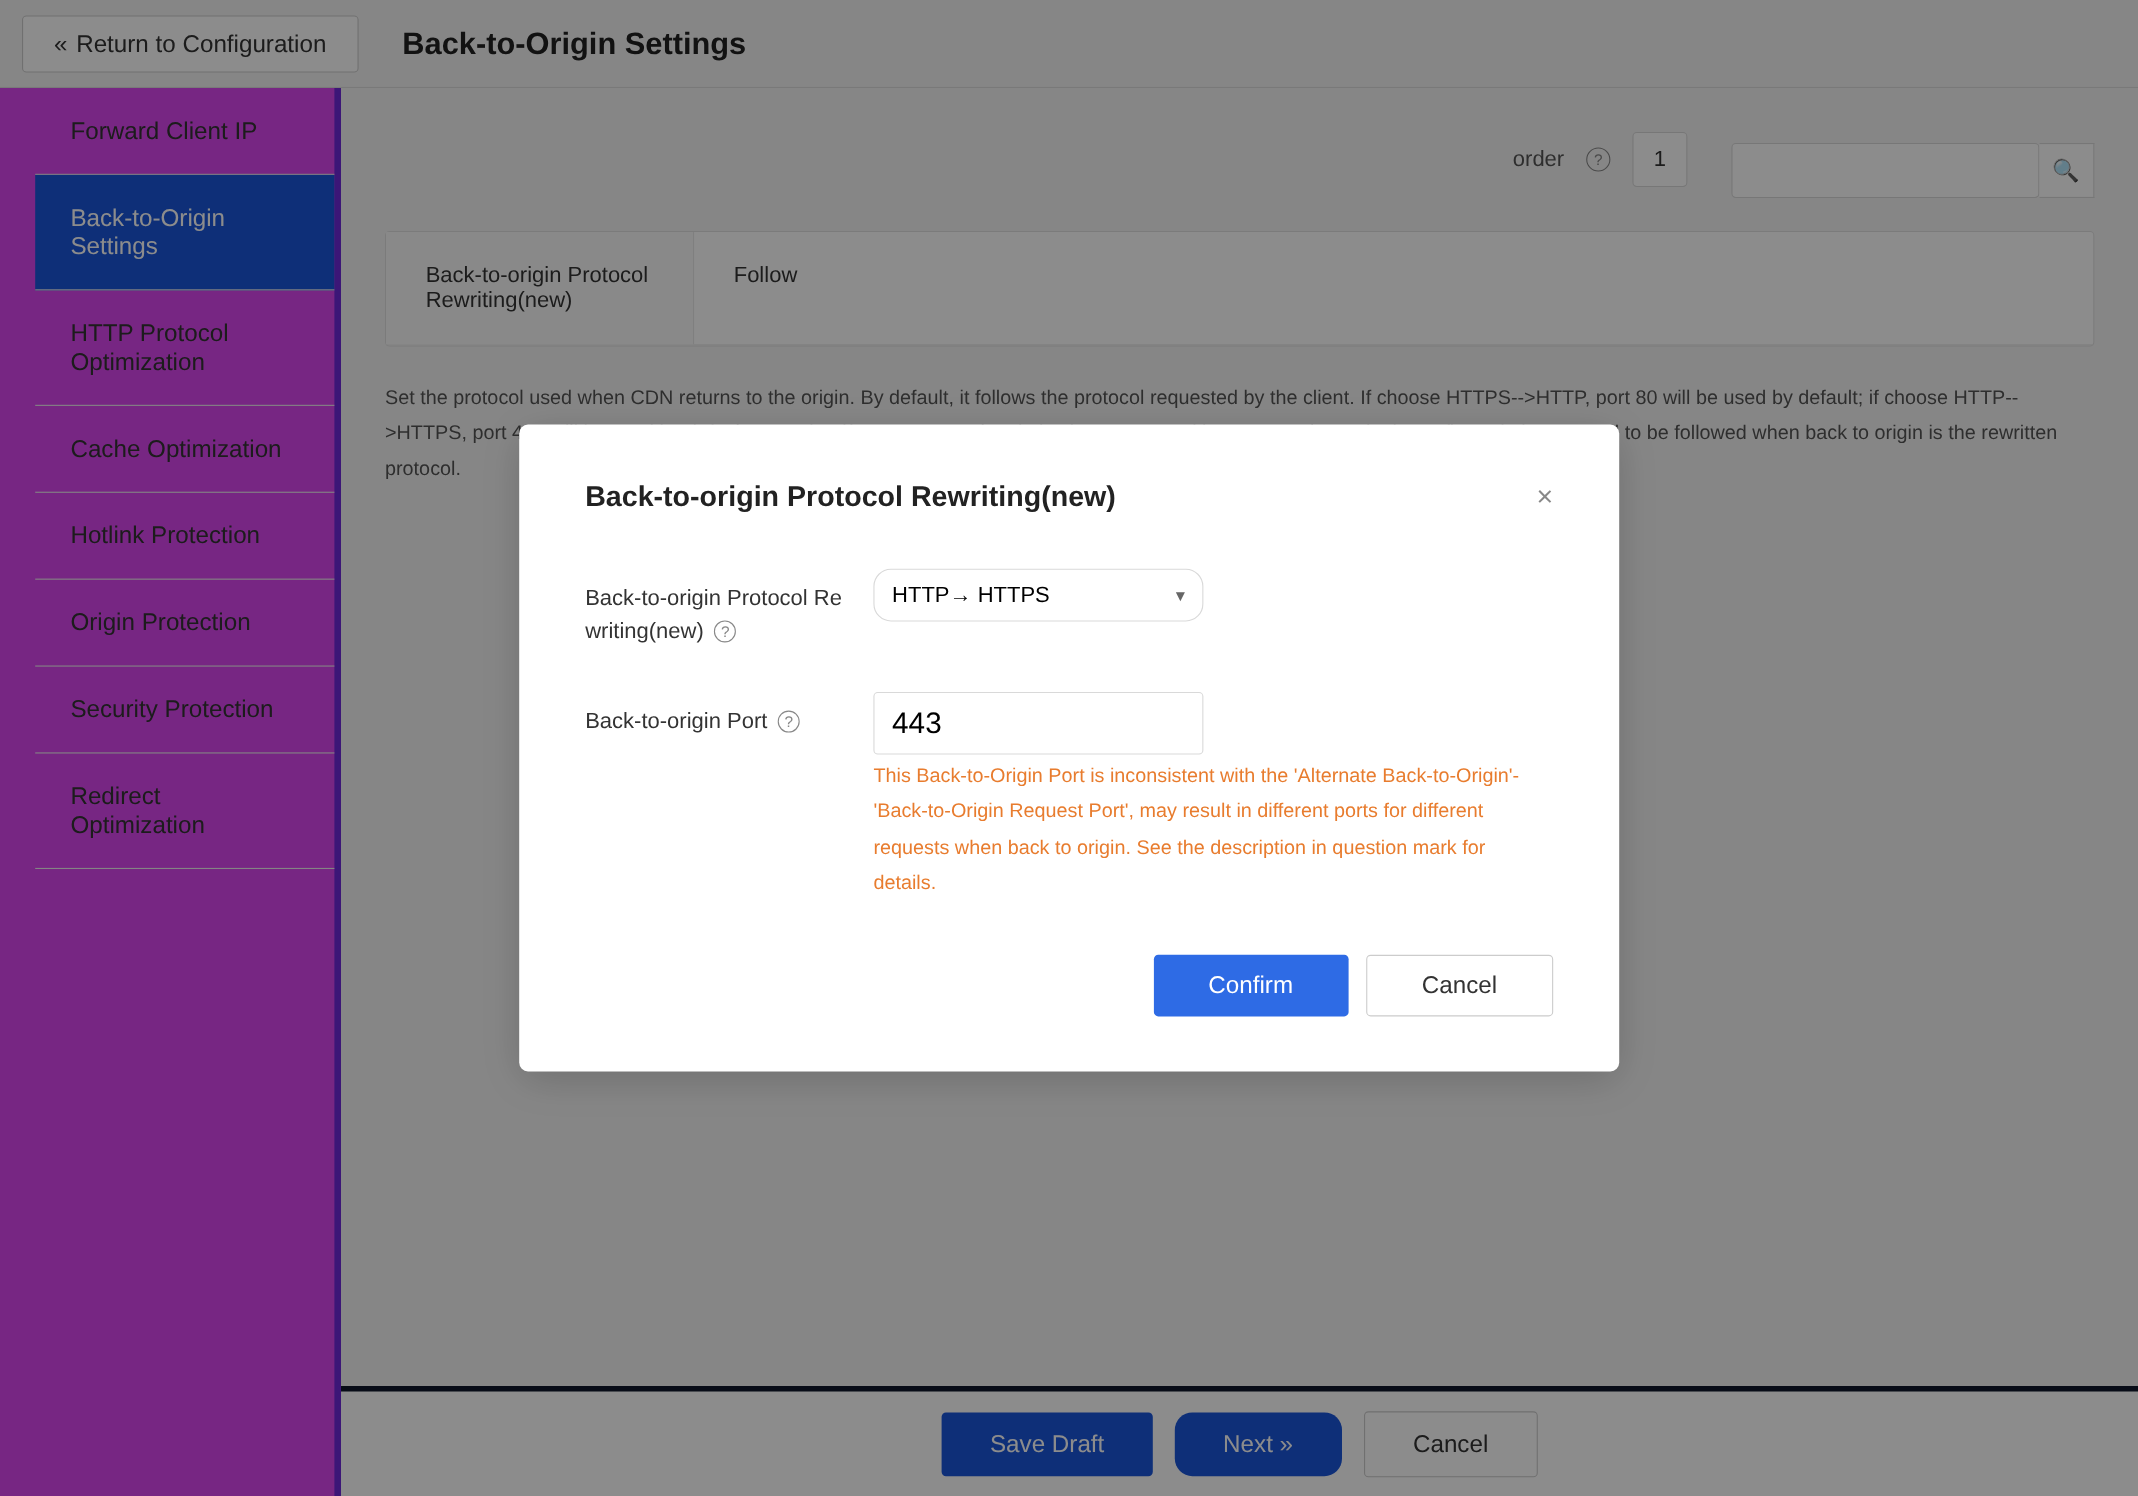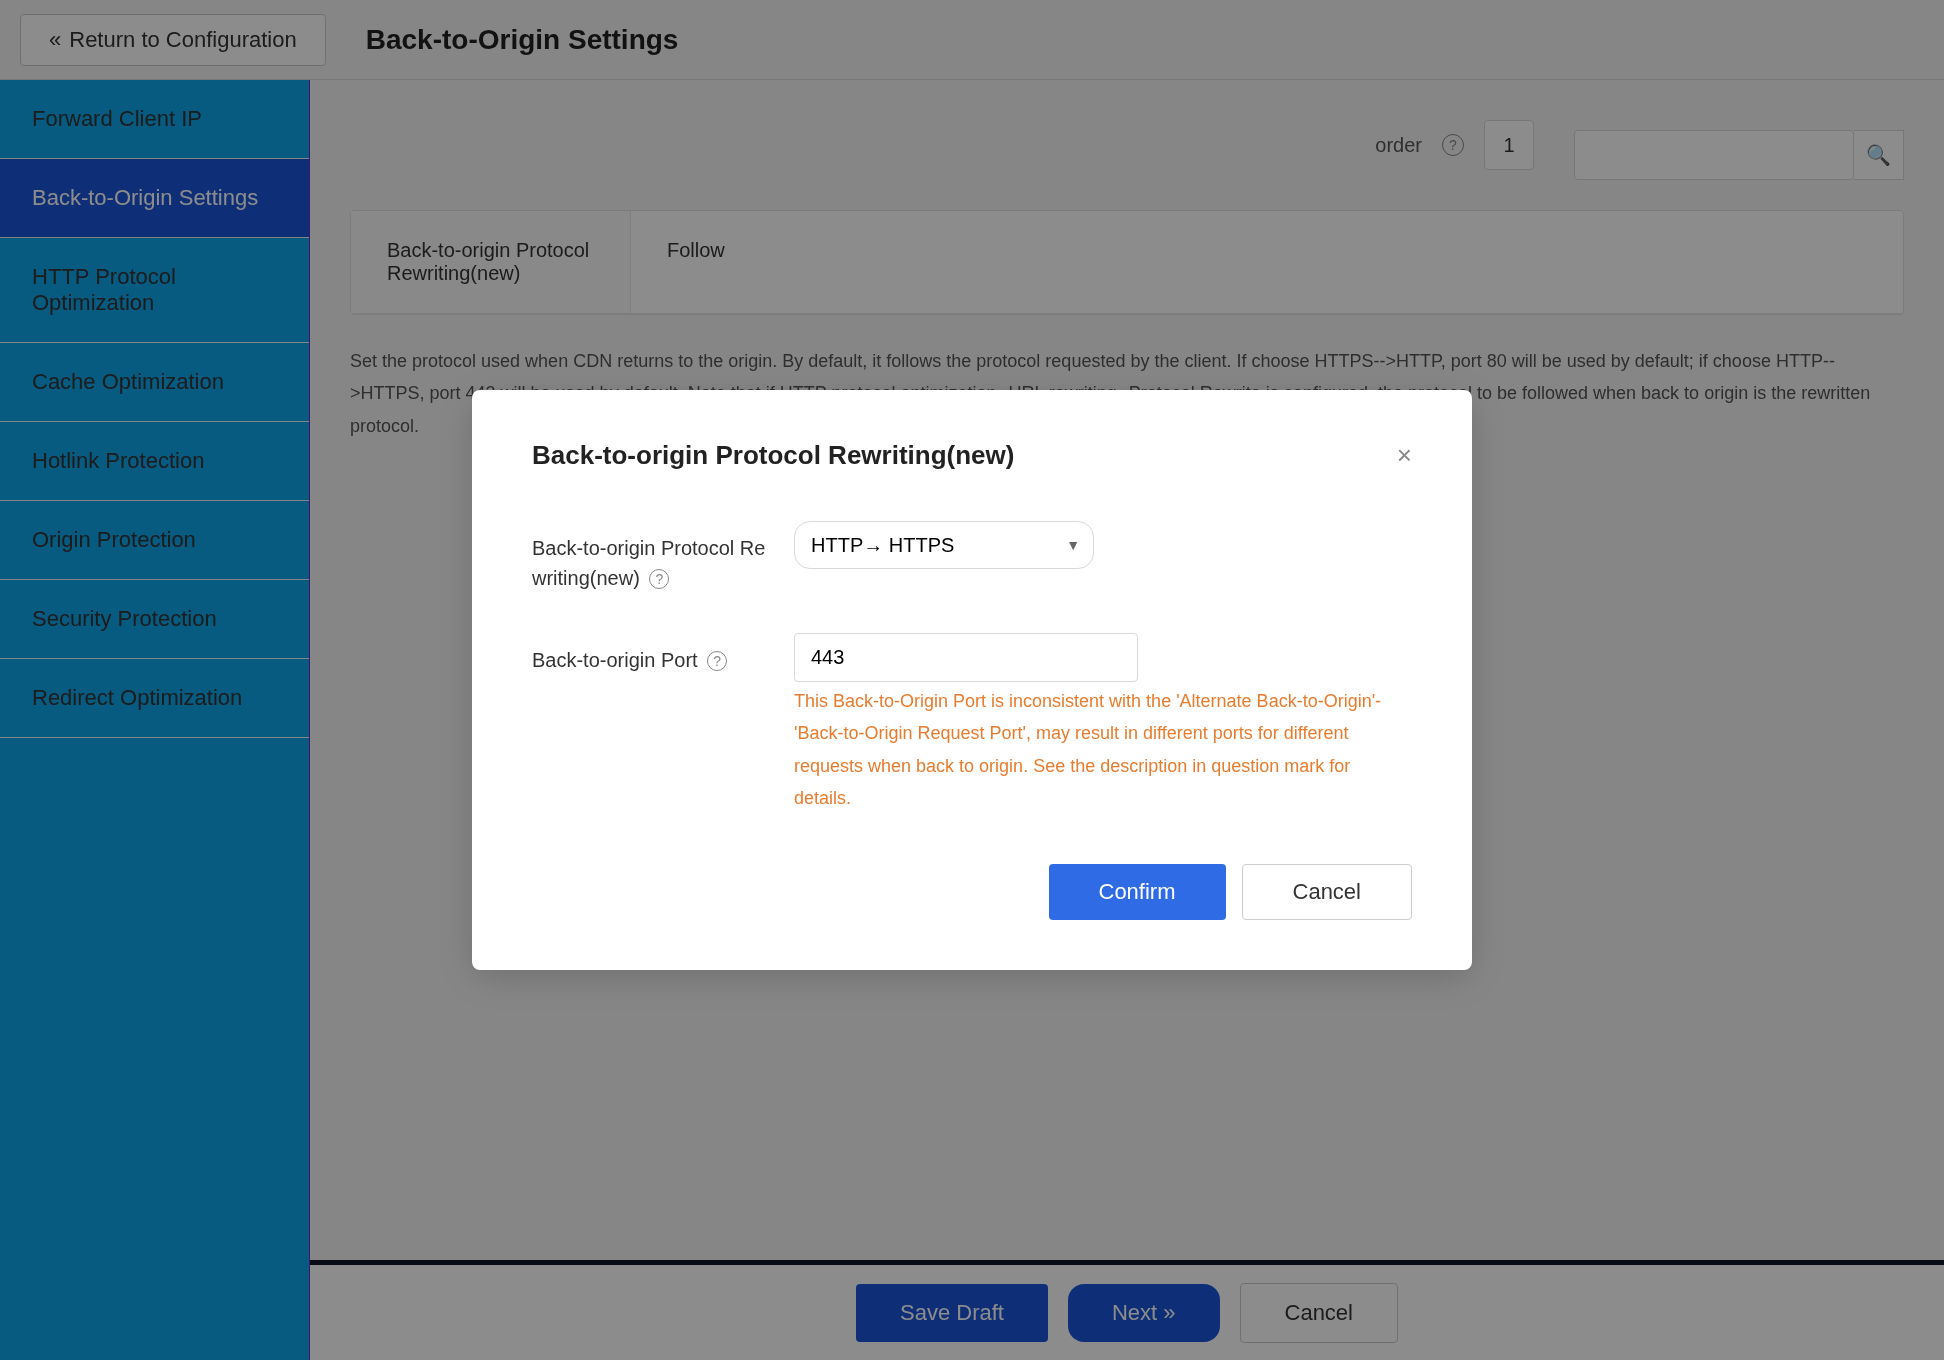--- a/index.html
+++ b/index.html
@@ -43,23 +43,24 @@
 
     
     .main-layout {
       display: flex;
       height: calc(1360px - 80px);
     }
 
     
     .sidebar {
       width: 310px;
-      background: #0ea5e9;
-      border-right: 1px solid #6d28d9;
+      background: #d946ef;
+      border-right: 6px solid #6d28d9;
       flex-shrink: 0;
+      padding-left: 32px;
     }
     .sidebar-item {
       padding: 26px 32px;
       font-size: 22px;
       color: #333;
       cursor: pointer;
       border-bottom: 1px solid #f0f0f0;
     }
     .sidebar-item.active {
       background: #1a56db;
@@ -268,25 +269,25 @@
       position: absolute;
       right: 14px;
       top: 50%;
       transform: translateY(-50%);
       font-size: 14px;
       color: #666;
       pointer-events: none;
     }
 
     .text-input {
-      width: 344px;
+      width: 300px;
       padding: 12px 16px;
       border: 1px solid #d9d9d9;
       border-radius: 4px;
-      font-size: 20px;
+      font-size: 27px;
     }
 
     .warning-text {
       margin-top: 3px;
       font-size: 18px;
       color: #e87c2e;
       line-height: 1.8;
       max-width: 680px;
     }
 

